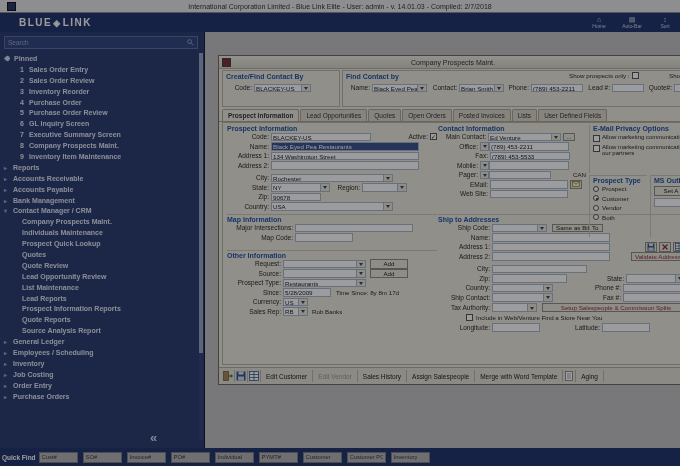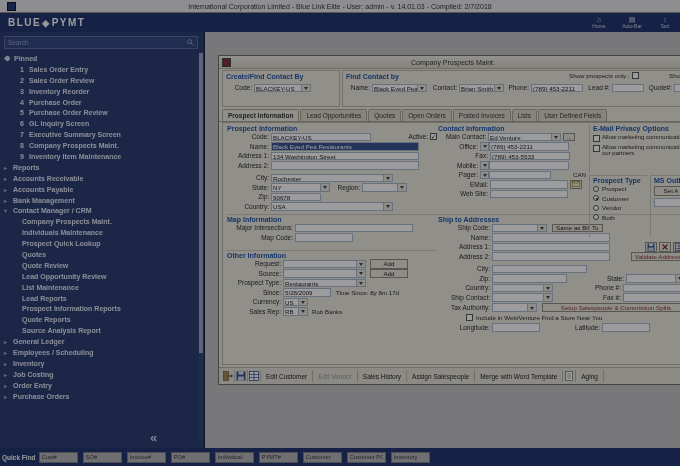--- a/index.html
+++ b/index.html
@@ -8,21 +8,21 @@
 
   
   .titlebar { position:absolute; left:0; top:0; width:680px; height:13px; background:#e8e8e8;
     border-bottom:1px solid #8a8a8a; display:flex; align-items:center; justify-content:center;
     font-size:7px; color:#333; }
   .app-icon { position:absolute; left:7px; top:2px; width:9px; height:9px; background:#22386e; border:1px solid #111; }
 
   
   .topbar { position:absolute; left:0; top:13px; width:680px; height:19px; background:#21356b;
     display:flex; align-items:center; }
-  .logo { margin-left:8px; color:#fff; font-weight:bold; font-size:10px; letter-spacing:1.5px; display:flex; align-items:center; }
+  .logo { margin-left:19px; color:#fff; font-weight:bold; font-size:10px; letter-spacing:1.5px; display:flex; align-items:center; }
   .logo .dia { font-size:9px; margin:0 1px; }
   .topnav { margin-left:auto; margin-right:2px; display:flex; gap:7px; }
   .nav-item { display:flex; flex-direction:column; align-items:center; color:#c9d3ea; width:26px; }
   .nav-ic { font-size:7px; line-height:7px; }
   .nav-label { font-size:5px; line-height:6px; white-space:nowrap; }
 
   
   .sidebar { position:absolute; left:0; top:32px; width:205px; height:416px; background:#2a3c6f;
     border-right:1px solid #101b38; overflow:hidden; }
   .search { position:absolute; left:4px; top:4px; width:194px; height:13px; background:#33477e;
@@ -121,21 +121,21 @@
 
 <div class="titlebar">
   <span class="app-icon"></span>
   <span>International Corporation Limited - Blue Link Elite - User: admin - v. 14.01.03 - Compiled: 2/7/2018</span>
 </div>
 
 <div class="topbar">
   <div class="logo">
     <span>BLUE</span>
     <span class="dia">◈</span>
-    <span>PYMT</span>
+    <span>LINK</span>
   </div>
   <div class="topnav">
 
   <div class="nav-item">
         <span class="nav-ic">⌂</span>
         <span class="nav-label">Home</span>
       </div>
       <div class="nav-item">
         <span class="nav-ic">▤</span>
         <span class="nav-label">Auto-Bar</span>

